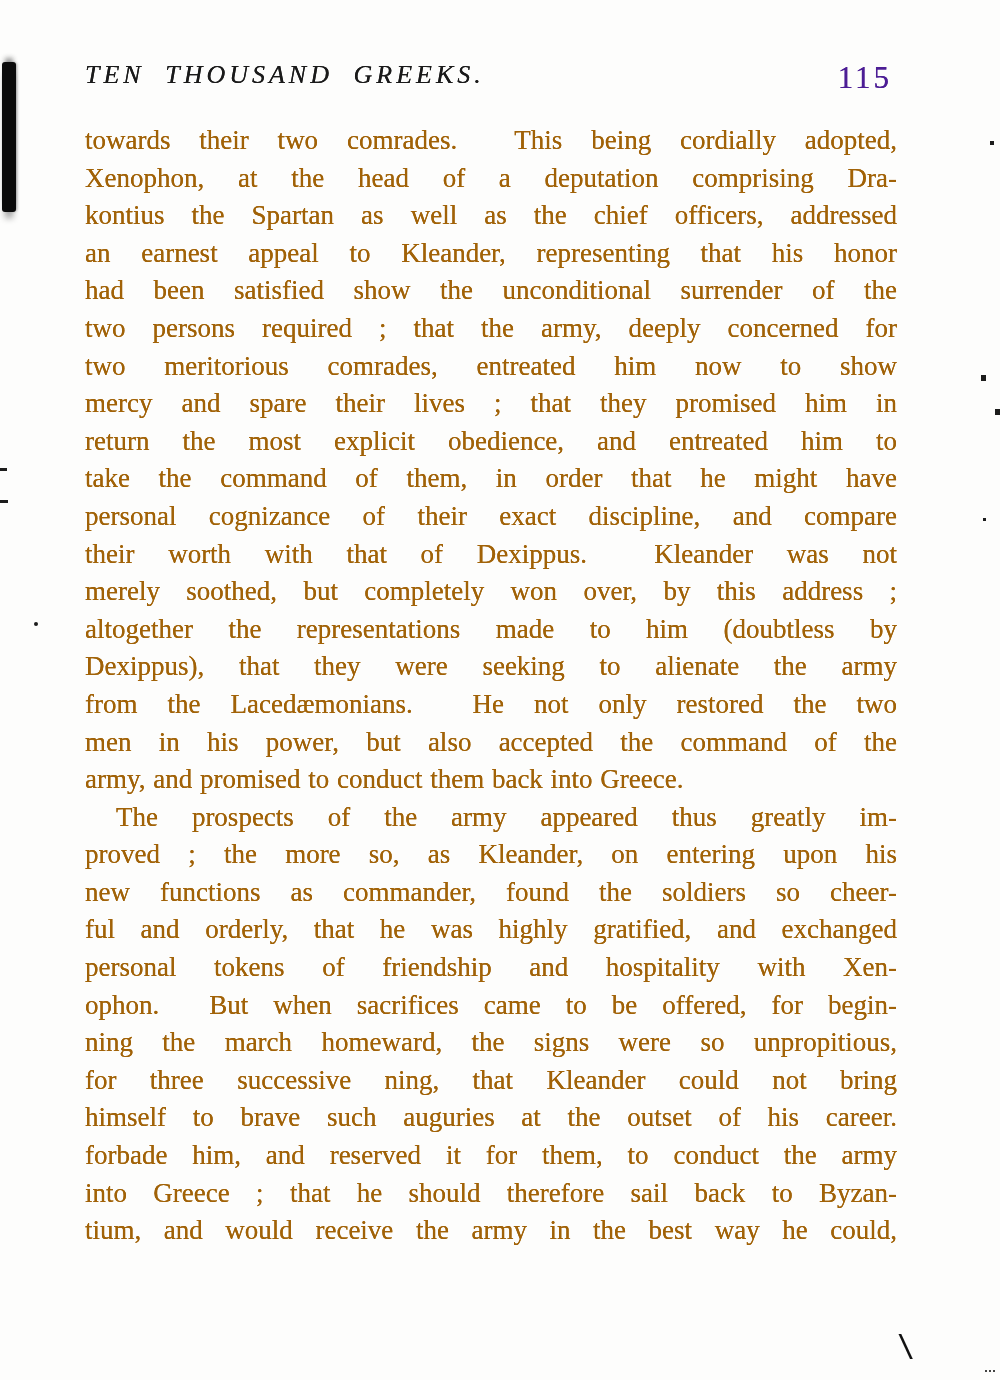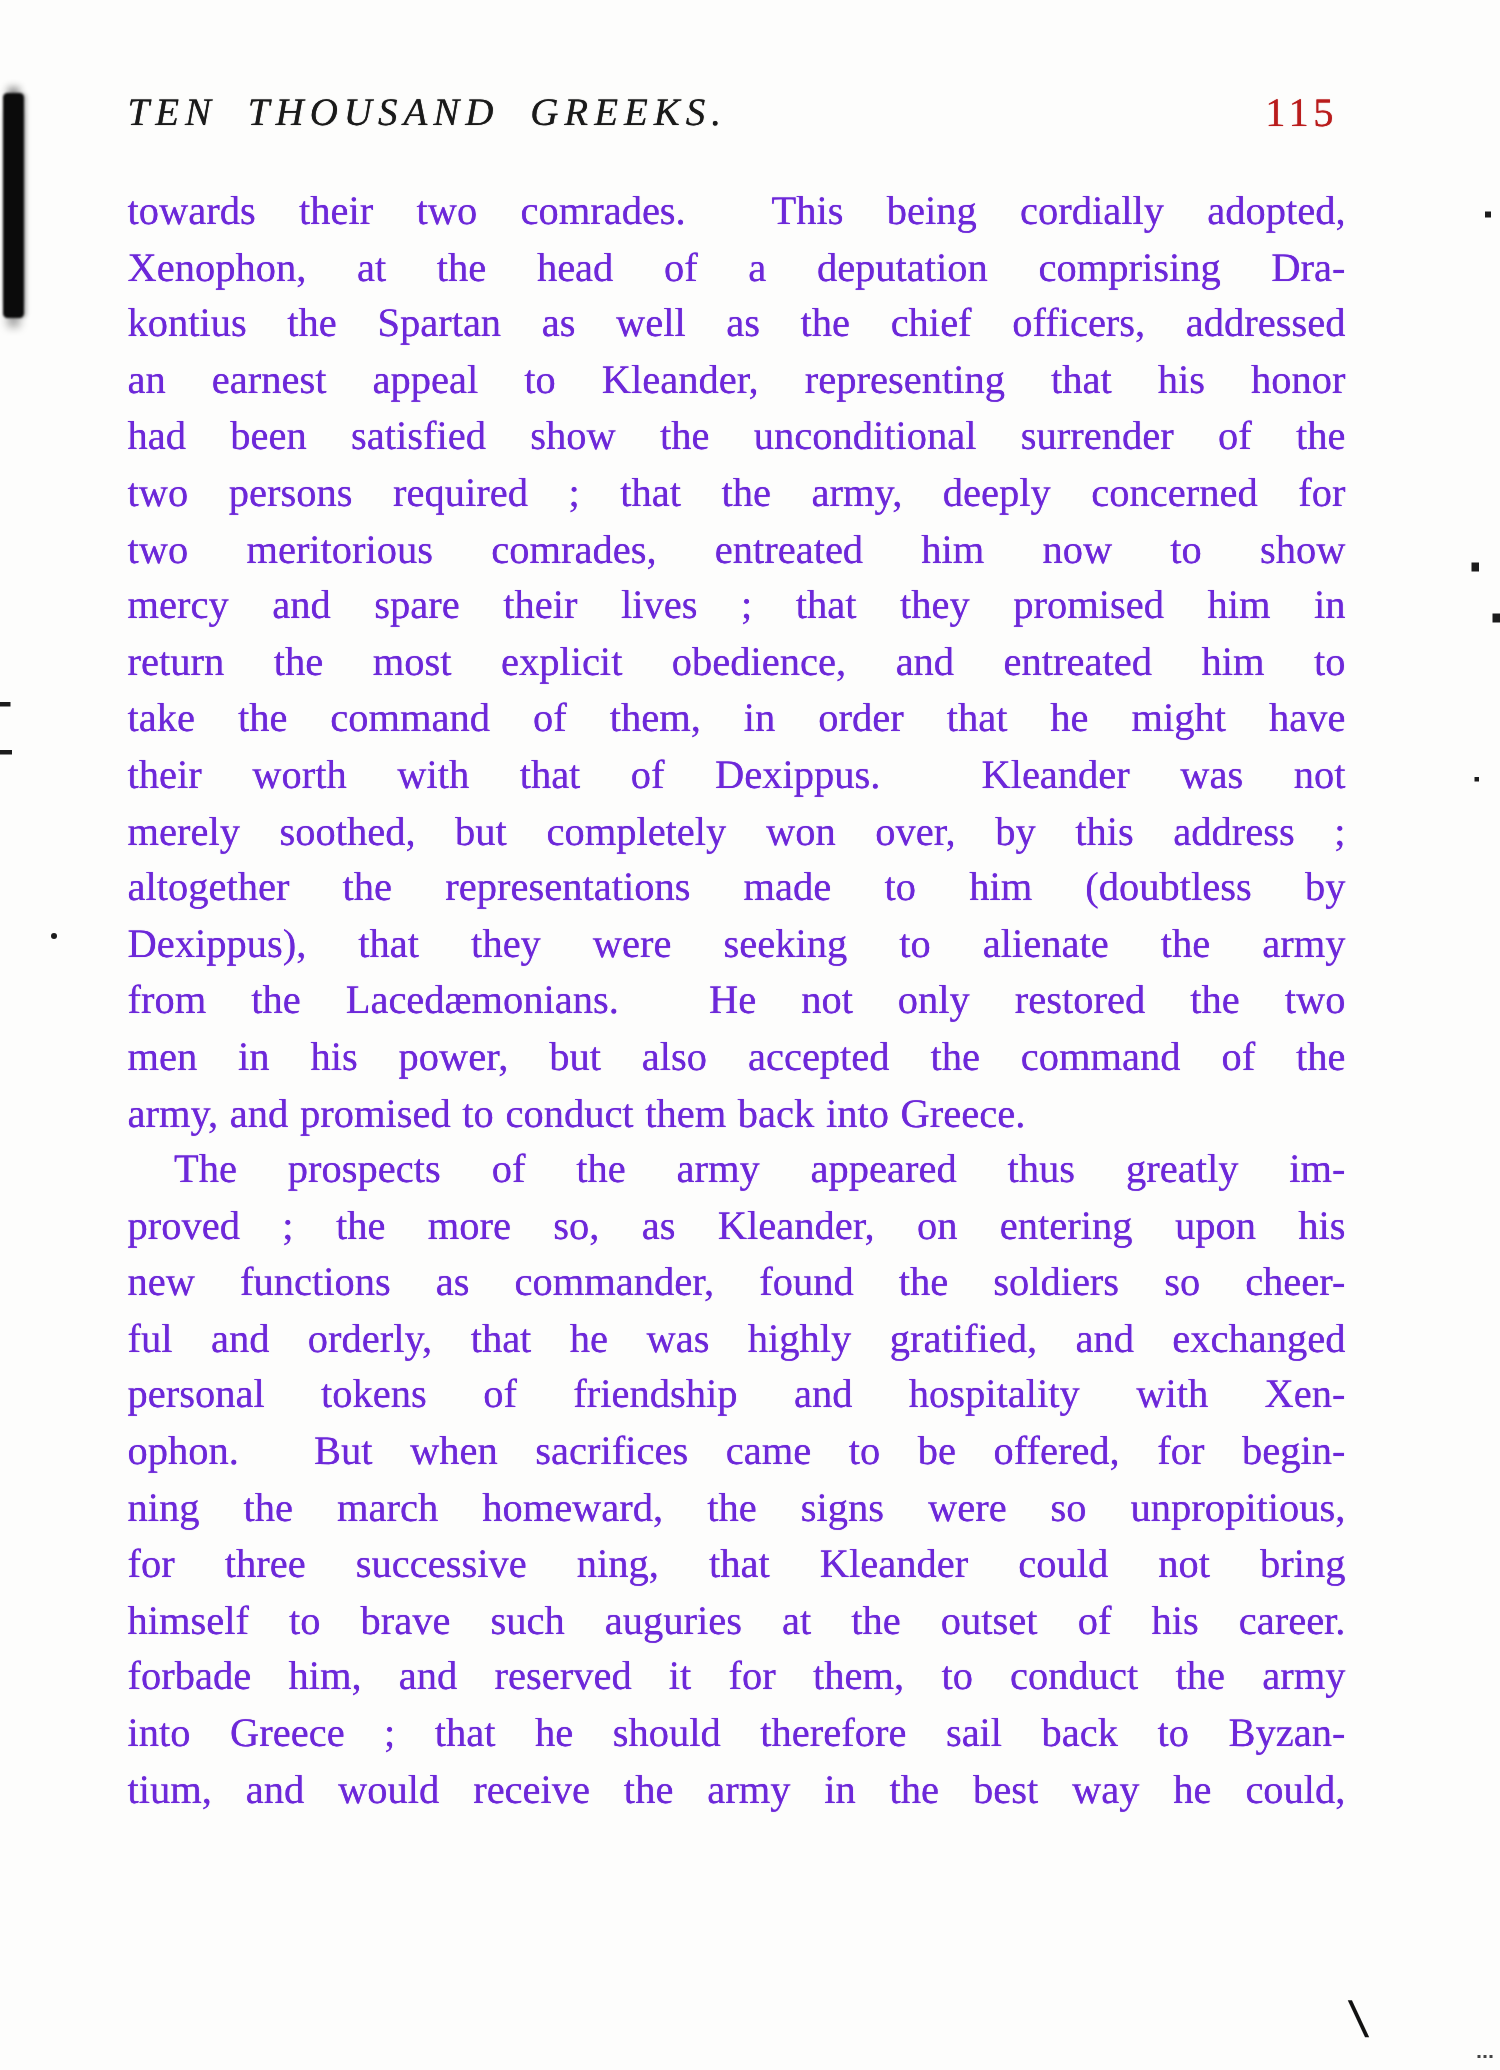--- a/index.html
+++ b/index.html
@@ -31,38 +31,38 @@
     font-size: 26px;
     letter-spacing: 4px;
     word-spacing: 10px;
     color: #1a1a1a;
     text-shadow: 0 0 0.5px currentColor;
   }
   .head-pagenum {
     position: absolute;
     right: 8px;
     top: 0;
-    font-size: 27px;
+    font-size: 31px;
     letter-spacing: 3px;
-    color: #b91c1c;
+    color: #4c1d95;
     text-shadow: 0 0 0.5px currentColor;
   }
 
   
   .page-body {
     position: absolute;
     top: 122px;
     left: 85px;
     width: 812px;
   }
   .paragraph { margin: 0; padding: 0; }
   .line {
     font-size: 27px;
     line-height: 37.6px;
-    color: #6d28d9;
+    color: #a16207;
     text-align: justify;
     text-align-last: justify;
     white-space: normal;
     text-shadow: 0 0 0.45px currentColor;
     word-spacing: 1px;
   }
   .line.line-end { text-align-last: left; }
   .paragraph.indent .line:first-child { text-indent: 31px; }
 
   
@@ -115,20 +115,21 @@
         <div class="line">towards their two comrades.&nbsp; This being cordially adopted,</div>
         <div class="line">Xenophon, at the head of a deputation comprising Dra-</div>
         <div class="line">kontius the Spartan as well as the chief officers, addressed</div>
         <div class="line">an earnest appeal to Kleander, representing that his honor</div>
         <div class="line">had been satisfied show the unconditional surrender of the</div>
         <div class="line">two persons required ; that the army, deeply concerned for</div>
         <div class="line">two meritorious comrades, entreated him now to show</div>
         <div class="line">mercy and spare their lives ; that they promised him in</div>
         <div class="line">return the most explicit obedience, and entreated him to</div>
         <div class="line">take the command of them, in order that he might have</div>
+        <div class="line">personal cognizance of their exact discipline, and compare</div>
         <div class="line">their worth with that of Dexippus.&nbsp; Kleander was not</div>
         <div class="line">merely soothed, but completely won over, by this address ;</div>
         <div class="line">altogether the representations made to him (doubtless by</div>
         <div class="line">Dexippus), that they were seeking to alienate the army</div>
         <div class="line">from the Lacedæmonians.&nbsp; He not only restored the two</div>
         <div class="line">men in his power, but also accepted the command of the</div>
         <div class="line line-end">army, and promised to conduct them back into Greece.</div>
       </div>
       <div class="paragraph indent">
         <div class="line">The prospects of the army appeared thus greatly im-</div>

